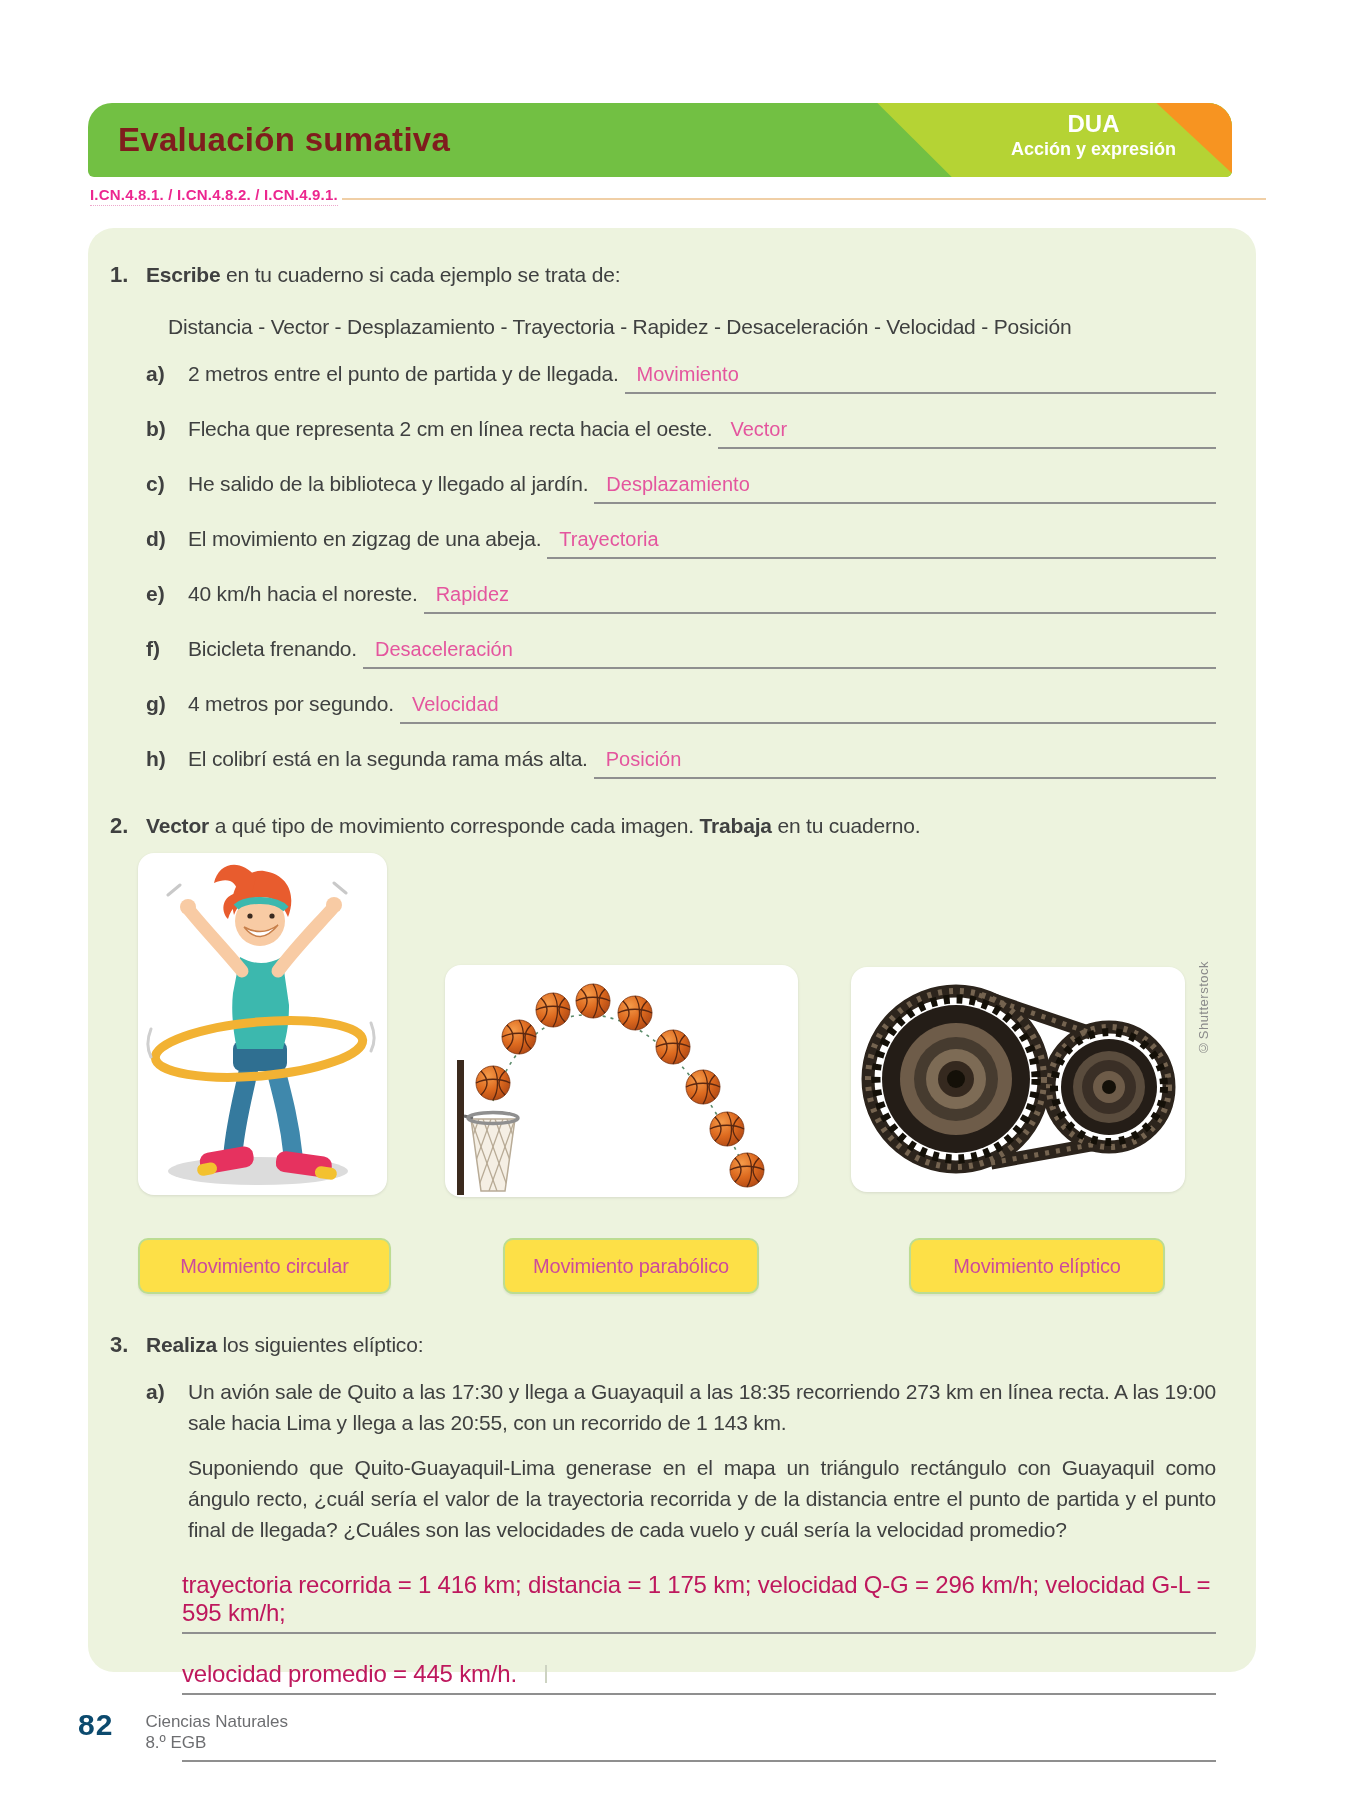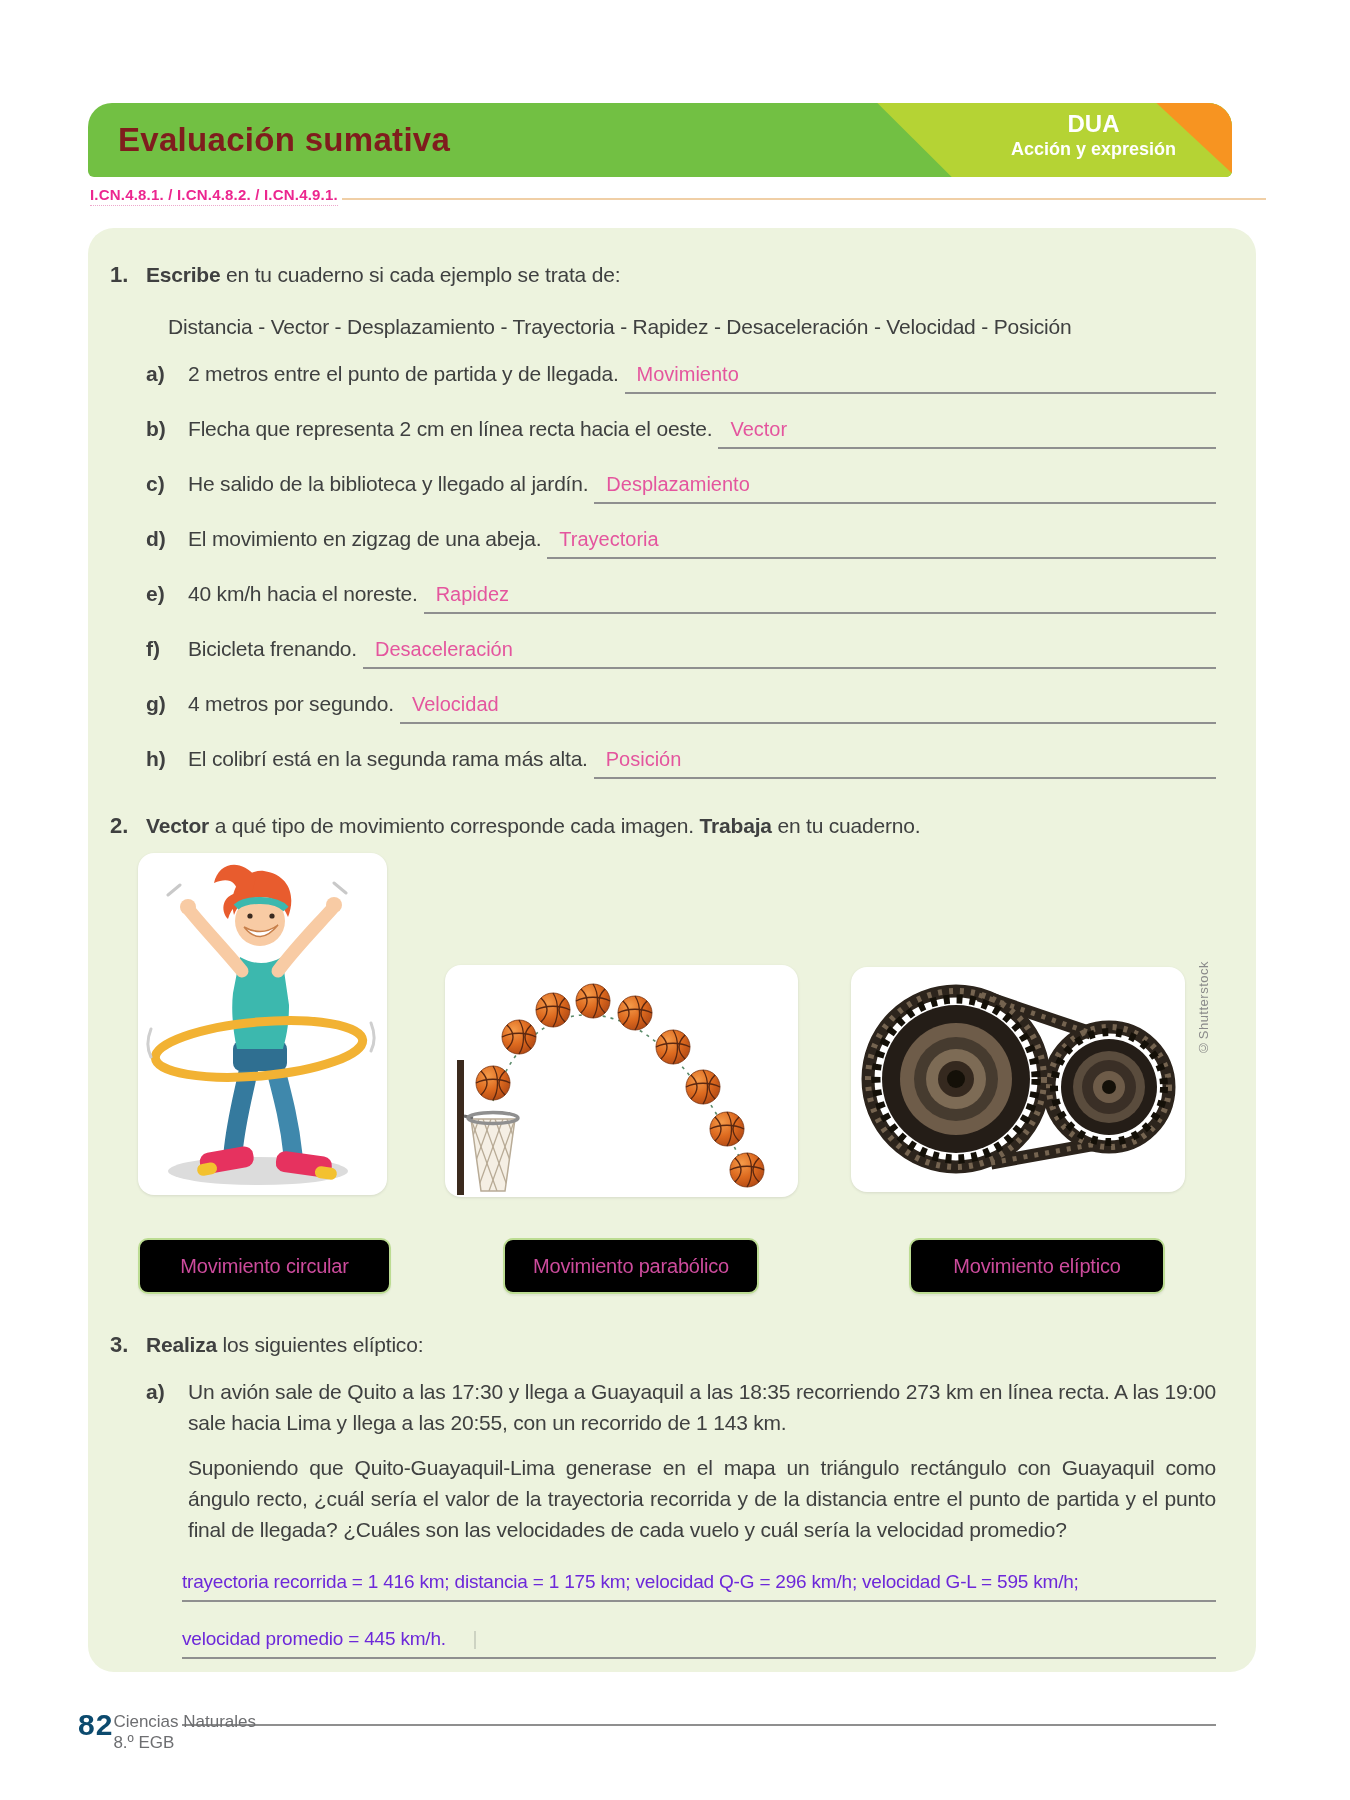--- a/index.html
+++ b/index.html
@@ -49,44 +49,44 @@
   .cards-wrap{position:relative;height:347px;margin-top:14px;}
   .img-card{position:absolute;background:#ffffff;border-radius:16px;
             box-shadow:0 1px 3px rgba(0,0,0,.10);overflow:hidden;}
   .card-1{left:28px;top:0;width:249px;height:342px;}
   .card-2{left:335px;top:112px;width:353px;height:232px;}
   .card-3{left:741px;top:114px;width:334px;height:225px;}
   .credit{position:absolute;left:1086px;top:108px;color:#8a8a8a;font-size:13px;
           writing-mode:vertical-rl;transform:rotate(180deg);letter-spacing:.5px;}
 
   .labels-wrap{position:relative;height:58px;margin-top:38px;}
-  .label-box{position:absolute;top:0;height:52px;background:#000000;border:2px solid #bcdc92;
+  .label-box{position:absolute;top:0;height:52px;background:#fde047;border:2px solid #bcdc92;
              border-radius:10px;display:flex;align-items:center;justify-content:center;
              box-shadow:0 2px 2px rgba(0,0,0,.06);}
   .label-text{color:#cc4b9c;font-size:20px;letter-spacing:-.2px;}
   .label-1{left:28px;width:249px;}
   .label-2{left:393px;width:252px;}
   .label-3{left:799px;width:252px;}
 
   .q3-row{margin-top:36px;}
   .ex3-item{display:flex;margin:18px 0 0 36px;}
   .ex3-letter{width:42px;flex:none;font-weight:700;font-size:21px;line-height:31px;}
   .ex3-para{flex:1;font-size:21px;line-height:31px;text-align:justify;letter-spacing:-.2px;}
   .ex3-para2{margin:14px 0 0 78px;font-size:21px;line-height:31px;text-align:justify;letter-spacing:-.2px;}
 
   .ans-line{margin:26px 0 0 72px;border-bottom:2px solid #8f8f8f;padding-bottom:5px;
             display:flex;align-items:baseline;min-height:24px;}
-  .ans-text{color:#6d28d9;font-size:19px;letter-spacing:-.2px;}
+  .ans-text{color:#be185d;font-size:24px;letter-spacing:-.2px;}
   .caret{display:inline-block;width:2px;height:18px;background:#cdd3c2;margin-left:28px;align-self:center;}
   .ans-empty{margin-top:36px;}
 
   
   .footer{position:absolute;left:78px;top:1708px;display:flex;align-items:flex-start;}
   .page-num{font-size:30px;font-weight:700;color:#0c4a6e;letter-spacing:1px;}
-  .footer-text{color:#6d6e71;font-size:17px;line-height:21px;padding-top:3px;}
+  .footer-text{margin-left:32px;color:#6d6e71;font-size:17px;line-height:21px;padding-top:3px;}
 </style>
 </head>
 <body>
 
 <div class="page">
 
   <div class="banner">
     <div class="banner-light"></div>
     <div class="banner-orange"></div>
     <div class="banner-title">Evaluación sumativa</div>

